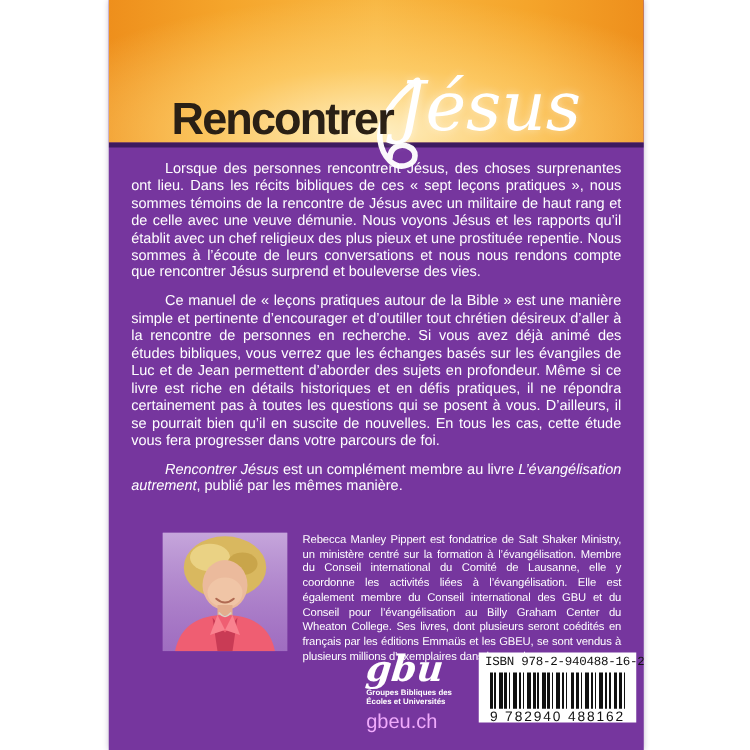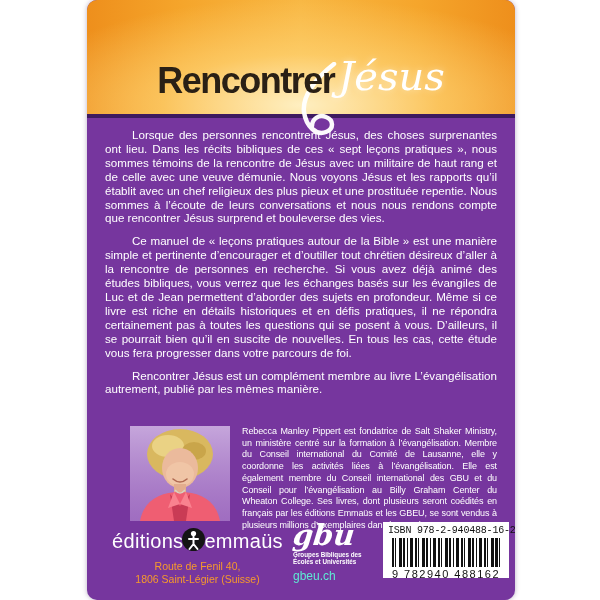--- a/index.html
+++ b/index.html
@@ -8,21 +8,20 @@
     font-family:"Liberation Sans", sans-serif;
     -webkit-font-smoothing:antialiased;
   }
   .page{position:relative;width:600px;height:600px;background:#ffffff;overflow:hidden;}
 
   .cover{
     position:absolute;left:87px;top:0;width:428px;height:600px;
     background:#76369E;
     box-shadow:0 0 5px rgba(60,30,90,.35);
     overflow:hidden;
-    border-radius:10px;
   }
 
   
   .banner{
     position:absolute;top:0;left:0;width:100%;height:114px;
     background:
       radial-gradient(95% 130% at 50% 92%, rgba(255,242,200,.95) 0%, rgba(255,214,120,.65) 34%, rgba(250,170,50,0) 72%),
       linear-gradient(90deg,#EE8F1C 0%, #F5A52B 22%, #F8B743 50%, #F5A52B 78%, #EE8F1C 100%);
   }
   .banner-line{position:absolute;top:114px;left:0;width:100%;height:4px;background:#3E1A5F;}
@@ -30,34 +29,34 @@
   .title{
     position:absolute;top:56px;left:0;width:100%;
     display:flex;justify-content:center;align-items:baseline;
     white-space:nowrap;z-index:3;
   }
   .title-main{
     font-size:36px;font-weight:bold;color:#2A2015;letter-spacing:-1.5px;
   }
   .title-script{
     font-family:"DejaVu Serif", serif;font-style:italic;
-    font-size:40px;color:#ffffff;margin-left:4px;
+    font-size:55px;color:#ffffff;margin-left:4px;
     position:relative;top:-3px;
     text-shadow:0 0 7px rgba(255,255,255,.45);
   }
   .j-swash{position:absolute;left:195px;top:62px;z-index:2;}
 
   
   .body-text{
     position:absolute;top:128px;left:18px;width:392px;height:296px;
     color:#ffffff;font-size:11.6px;line-height:13.9px;text-align:justify;
     overflow:hidden;
   }
   .body-text p{margin:0 0 9px 0;text-indent:27px;}
-  .it{}
+  .it{font-style:italic;}
 
   
   .author{position:absolute;top:426px;left:18px;width:392px;display:flex;}
   .photo{width:100px;height:95px;flex:none;margin-left:25px;margin-right:12px;}
   .photo svg{display:block;}
   .bio{
     color:#ffffff;font-size:9px;line-height:11.7px;text-align:justify;
     letter-spacing:-.1px;width:255px;
   }
   .bio b{font-weight:normal;}
@@ -72,21 +71,21 @@
   }
   .emmaus-logo .mark{margin:0 -2px;position:relative;top:1px;}
   .address{color:#F79A2B;font-size:10.5px;line-height:12.5px;margin-top:4px;}
 
   .gbu{position:absolute;left:188px;top:0;width:105px;text-align:left;}
   .gbu-logo{
     font-family:"DejaVu Serif", serif;font-style:italic;font-weight:bold;
     color:#ffffff;font-size:29px;line-height:30px;transform:skewX(-6deg);
   }
   .gbu-sub{color:#ffffff;font-size:6.3px;line-height:7.4px;font-weight:bold;margin-top:1px;}
-  .gbu-site{color:#5eead4;font-size:12px;margin-top:3px;}
+  .gbu-site{color:#f0abfc;font-size:16px;margin-top:3px;}
 
   .barcode{
     position:absolute;left:278px;top:2px;width:126px;height:56px;
     background:#ffffff;box-sizing:border-box;padding:3px 5px 2px;
   }
   .isbn{font-size:10px;color:#111;text-align:center;white-space:nowrap;letter-spacing:-.2px;font-family:Liberation Mono, monospace;}
   .bars{
     height:29px;margin:2px 4px 1px;
     background:repeating-linear-gradient(90deg,
       #111 0px,#111 2px,#fff 2px,#fff 3.5px,
@@ -146,37 +145,20 @@
           <path d="M56 66 L50 78 L62 82 Z" fill="#F9828F"></path>
 
           <path d="M45 64 q5 6 10 0" stroke="#D8D2C2" stroke-width="1.4" fill="none"></path>
         </svg>
       </div>
       <div class="bio"><b>Rebecca Manley Pippert</b><span> est fondatrice de Salt Shaker Ministry, un ministère centré sur la formation à l’évangélisation. Membre du Conseil international du Comité de Lausanne, elle y coordonne les activités liées à l’évangélisation. Elle est également membre du Conseil international des GBU et du Conseil pour l’évangélisation au Billy Graham Center du Wheaton College. Ses livres, dont plusieurs seront coédités en français par les éditions Emmaüs et les GBEU, se sont vendus à plusieurs millions d’exemplaires dans le monde.</span></div>
     </div>
 
     <div class="footer">
 
-      <div class="emmaus">
-        <div class="emmaus-logo">
-          <span>éditions</span>
-          <span class="mark">
-            <svg width="25" height="25" viewBox="0 0 25 25">
-              <circle cx="12.5" cy="12.5" r="11.5" fill="#141414"></circle>
-              <circle cx="12.5" cy="6.5" r="2.6" fill="#ffffff"></circle>
-              <path d="M12.5 9.5 L12.5 17 M8 12 L17 12 M12.5 17 L8.5 22 M12.5 17 L16.5 22" stroke="#ffffff" stroke-width="2" stroke-linecap="round" fill="none"></path>
-            </svg>
-          </span>
-          <span>emmaüs</span>
-        </div>
-        <div class="address">
-          <div>Route de Fenil 40,</div>
-          <div>1806 Saint-Légier (Suisse)</div>
-        </div>
-      </div>
 
       <div class="gbu">
         <div class="gbu-logo">gbu</div>
         <div class="gbu-sub">
           <div>Groupes Bibliques des</div>
           <div>Écoles et Universités</div>
         </div>
         <div class="gbu-site">gbeu.ch</div>
       </div>
 

